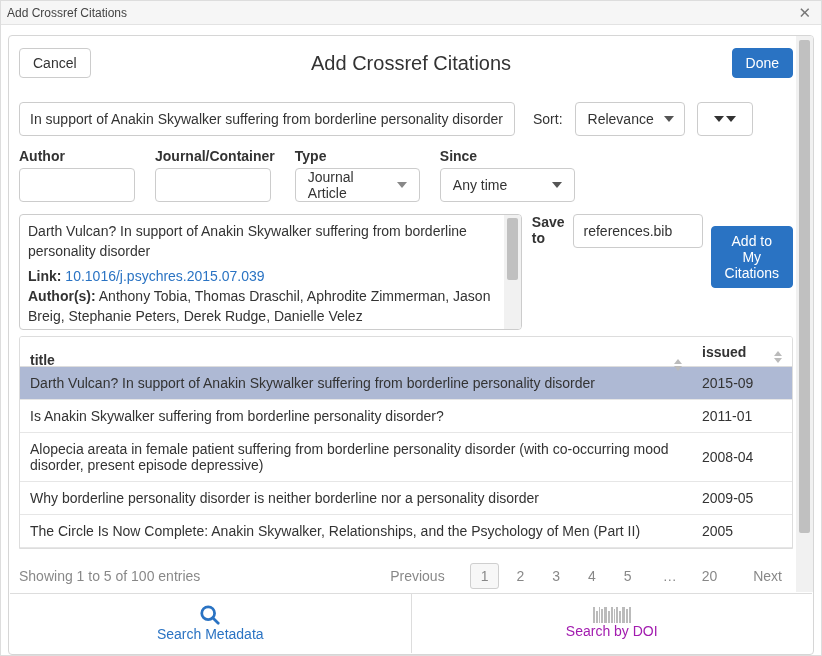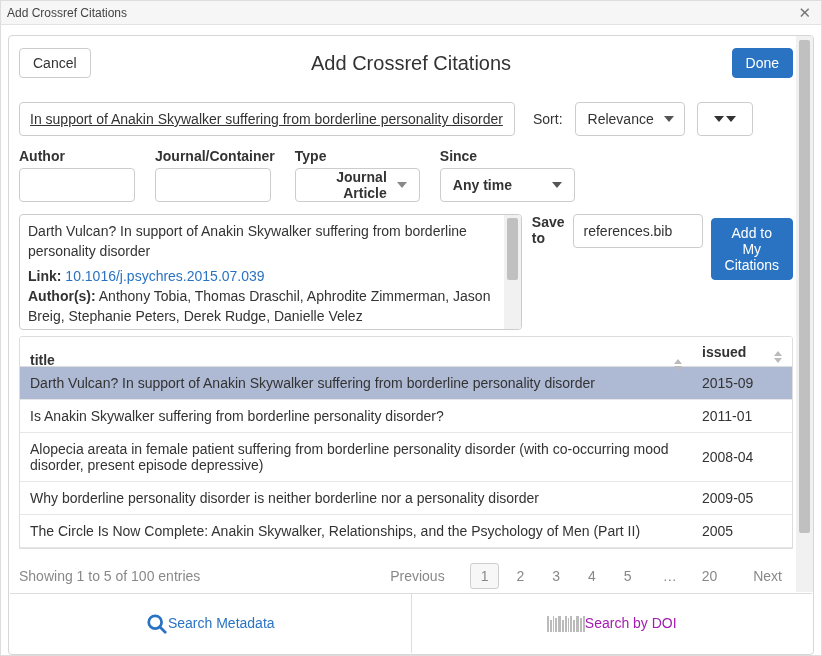--- a/index.html
+++ b/index.html
@@ -65,21 +65,21 @@
   .caret-down {
     width:0; height:0; border-left:5px solid transparent;
     border-right:5px solid transparent; border-top:6px solid #555;
   }
   .double-caret { display:flex; gap:2px; }
   .double-caret .caret-down { border-top-color:#333; }
   .sort-label { color:#333; margin:0 0 0 6px; }
   .filters-row { display:flex; gap:20px; margin-top:12px; }
   .filter-col { display:flex; flex-direction:column; gap:4px; font-weight:bold; color:#333; font-size:14px;}
   .filter-col .field-input { width:116px; }
-  .filter-col .dropdown { font-weight:bold;text-align:right;}
+  .filter-col .dropdown { font-weight:normal;}
   
   .mid-row { display:flex; gap:10px; margin-top:12px; align-items:flex-start;}
   .preview {
     border:1px solid #ccc; border-radius:4px; width:595px; height:116px;
     position:relative; overflow:hidden; padding:6px 22px 6px 8px;
     background:#fff; font-size:14px; line-height:1.45;
   }
   .preview .pv-scroll {
     position:absolute; right:0; top:0; width:17px; height:100%; background:#f1f1f1;
   }
@@ -119,21 +119,21 @@
   }
   .pager .pages { display:flex; align-items:center; gap:14px;}
   .page-num { padding:4px 10px; border:1px solid transparent; border-radius:3px; cursor:pointer;}
   .page-num.current { border-color:#bbb; background:#f5f5f5;}
   
   .bottom-tabs {
     position:absolute; left:1px; right:1px; bottom:1px; height:60px;
     background:#fff; border-top:1px solid #ddd; display:flex;
   }
   .tab {
-    flex:1; display:flex; flex-direction:row; align-items:center; justify-content:center;
+    flex:1; display:flex; flex-direction:column; align-items:center; justify-content:center;
     line-height:1.25; cursor:pointer; font-size:14px;
     border-right:1px solid #ddd;
   }
   .tab:last-child { border-right:none;}
   .tab.active { color:#2a73c3;}
   .tab.inactive { color:#a21caf;}
   .barcode-wrap{ display:flex; gap:1px; height:16px; align-items:flex-end;}
   .barcode-wrap span { display:inline-block; width:2px; background:#bbb;}
 </style>
 </head>
@@ -154,21 +154,21 @@
 
       <div class="inner-scroll">
 
         <div class="hdr">
           <button class="btn">Cancel</button>
           <div class="hdr-title">Add Crossref Citations</div>
           <button class="btn btn-primary">Done</button>
         </div>
 
         <div class="row">
-          <input class="field-input" style="flex: 0 0 496px; text-decoration: underline;" value="In support of Anakin Skywalker suffering from borderline personality disorder">
+          <input class="field-input" style="flex: 0 0 496px;" value="In support of Anakin Skywalker suffering from borderline personality disorder">
           <span class="sort-label">Sort:</span>
           <div class="dropdown" style="width:110px;">
             <span>Relevance</span>
             <span class="caret-down"></span>
           </div>
           <div class="dropdown" style="padding:0 16px;">
             <span class="double-caret">
               <span class="caret-down"></span>
               <span class="caret-down"></span>
             </span>
@@ -215,21 +215,21 @@
               <b>Journal/Container:</b>
               <span>Psychiatry Research</span>
             </div>
             <div class="pv-scroll">
               <div class="pv-thumb"></div>
             </div>
           </div>
           <div class="save-col">
             <span class="label">Save to</span>
             <input class="field-input" value="references.bib" style="">
-            <button class="btn btn-primary" style="margin-top:4px;">Add to My Citations</button>
+            <button class="btn btn-primary" style="margin-top:12px;">Add to My Citations</button>
           </div>
         </div>
 
         <div class="table-wrap">
           <div class="thead">
             <div class="th-title">
               <span>title</span>
               <span class="sort-icons">
                   <span class="up"></span>
                   <span class="down"></span>

